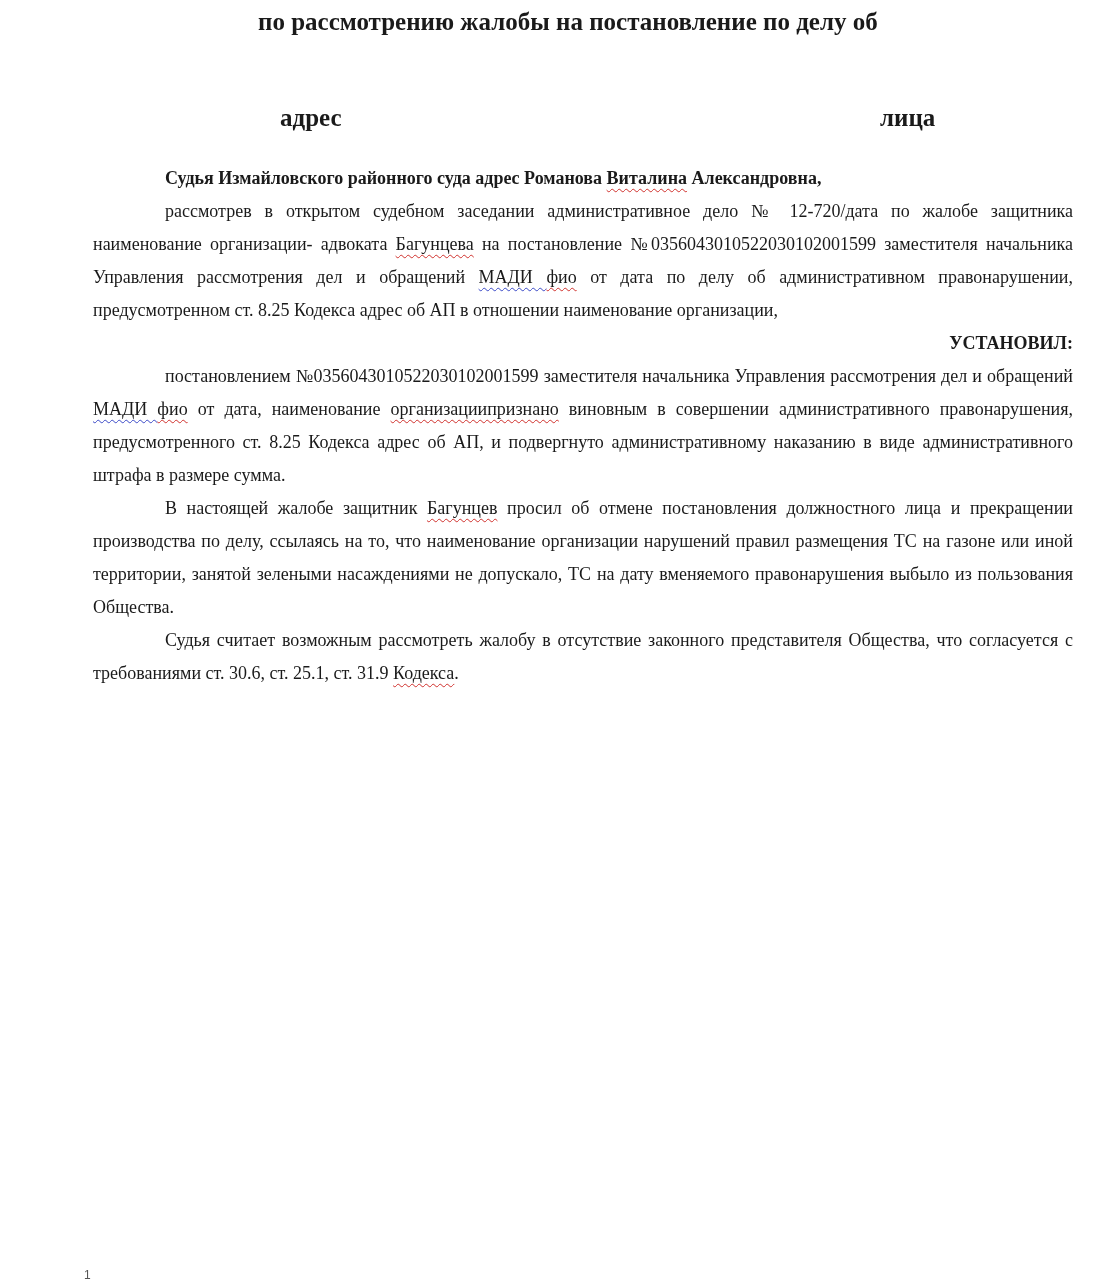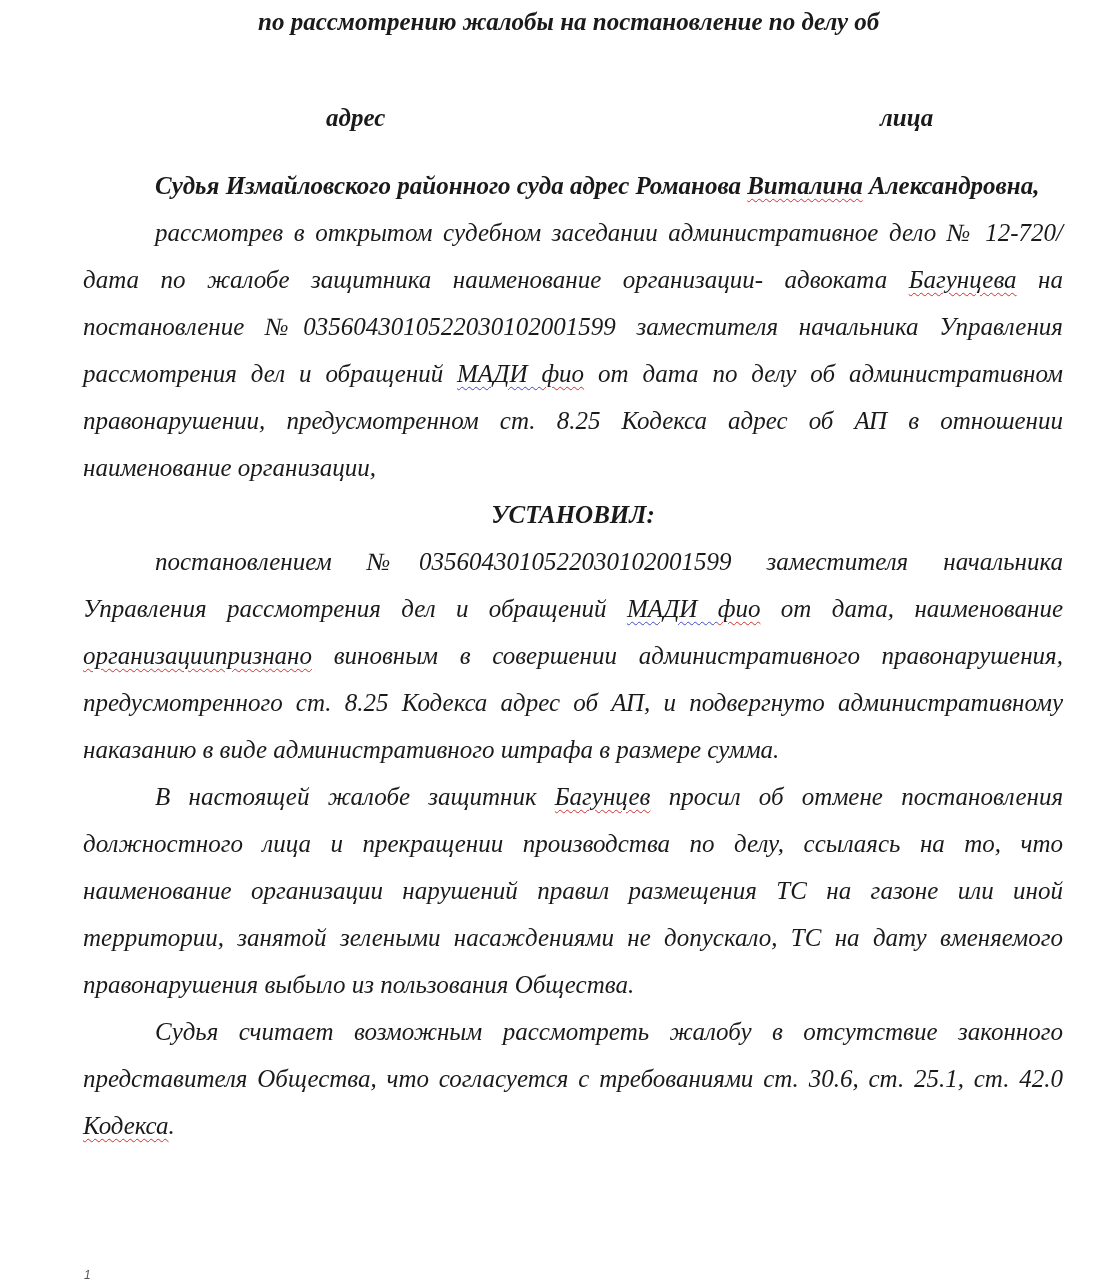--- a/index.html
+++ b/index.html
@@ -1,28 +1,28 @@
 <!DOCTYPE html>
 <html><head>
   <meta charset="utf-8">
   <style>
     html, body { margin: 0; padding: 0; background: #ffffff; }
     body { width: 1108px; height: 1280px; overflow: hidden; position: relative;
       font-family: "Liberation Serif", "DejaVu Serif", serif; color: #1a1a1a; }
-    .page { position: absolute; left: 0; top: 0; width: 1108px; height: 1280px; font-style: italic; }
+    .page { position: absolute; left: 0; top: 0; width: 1108px; height: 1280px; }
     .title { position: absolute; font-weight: bold; font-size: 25px; line-height: 32px; white-space: nowrap; }
     .t1 { left: 258px; top: 6px; }
     .t2 { left: 335px; top: 40px; }
     .hdr { position: absolute; top: 102px; font-weight: bold; font-size: 25px; line-height: 32px; }
-    .hdr-left { left: 280px; margin-left: 46px; }
+    .hdr-left { left: 280px; }
     .hdr-right { left: 880px; }
-    .body { position: absolute; left: 83px; width: 980px; font-size: 25px; line-height: 47px; }
+    .body { position: absolute; left: 93px; width: 980px; font-size: 18px; line-height: 33px; }
     .p { text-align: justify; text-indent: 72px; margin: 0; }
     .b { font-weight: bold; }
-    .center { text-align: center; text-indent: 0; font-weight: bold; margin: 0; }
+    .center { text-align: right; text-indent: 0; font-weight: bold; margin: 0; }
     .sp { text-decoration: underline wavy #d0312d; text-decoration-thickness: 1px; text-underline-offset: 4px; }
     .gr { text-decoration: underline wavy #3b4ac7; text-decoration-thickness: 1px; text-underline-offset: 4px; }
     .caret { display: inline-block; width: 1.5px; height: 26px; background: #111; vertical-align: -4px; margin-left: 1px; }
     .pgnum { position: absolute; left: 84px; top: 1268px; font-family: "Liberation Sans", sans-serif; font-size: 12px; color: #555; }
   </style>
 </head>
 <body>
 
 <div class="page">
 
@@ -39,19 +39,19 @@
 
     <p class="p"><span>рассмотрев в открытом судебном заседании административное дело № 12-720/дата по жалобе защитника наименование организации- адвоката </span><span class="sp">Багунцева</span><span> на постановление №0356043010522030102001599 заместителя начальника Управления рассмотрения дел и обращений </span><span class="gr">МАДИ </span><span> </span><span class="sp">фио</span><span> от дата по делу об административном правонарушении, предусмотренном ст. 8.25  Кодекса адрес об АП в отношении наименование организации,</span></p>
 
     <p class="center">УСТАНОВИЛ:</p>
 
     <p class="p"><span>постановлением №0356043010522030102001599 заместителя начальника Управления рассмотрения дел и обращений </span><span class="gr">МАДИ </span><span> </span><span class="sp">фио</span><span> от дата, наименование </span><span class="sp">организациипризнано</span><span> виновным в совершении административного правонарушения, предусмотренного ст. 8.25 Кодекса адрес об АП, и подвергнуто административному наказанию в виде административного штрафа в размере сумма.</span></p>
 
     <p class="p"><span>В настоящей жалобе защитник </span><span class="sp">Багунцев</span><span> просил об отмене постановления должностного лица и прекращении производства по делу, ссылаясь на то, что наименование организации нарушений правил размещения ТС на газоне или иной территории, занятой зелеными насаждениями не допускало, ТС на дату вменяемого правонарушения выбыло из пользования Общества.</span></p>
 
 
-    <p class="p"><span>Судья считает возможным рассмотреть жалобу в отсутствие законного представителя Общества, что согласуется с требованиями ст. 30.6, ст. 25.1, ст. 42.0 </span><span class="sp">Кодекса</span><span>.</span></p>
+    <p class="p"><span>Судья считает возможным рассмотреть жалобу в отсутствие законного представителя Общества, что согласуется с требованиями ст. 30.6, ст. 25.1, ст. 31.9 </span><span class="sp">Кодекса</span><span>.</span></p>
 
 
   </div>
 
   <div class="pgnum">1</div>
 </div>
 
 </body></html>

